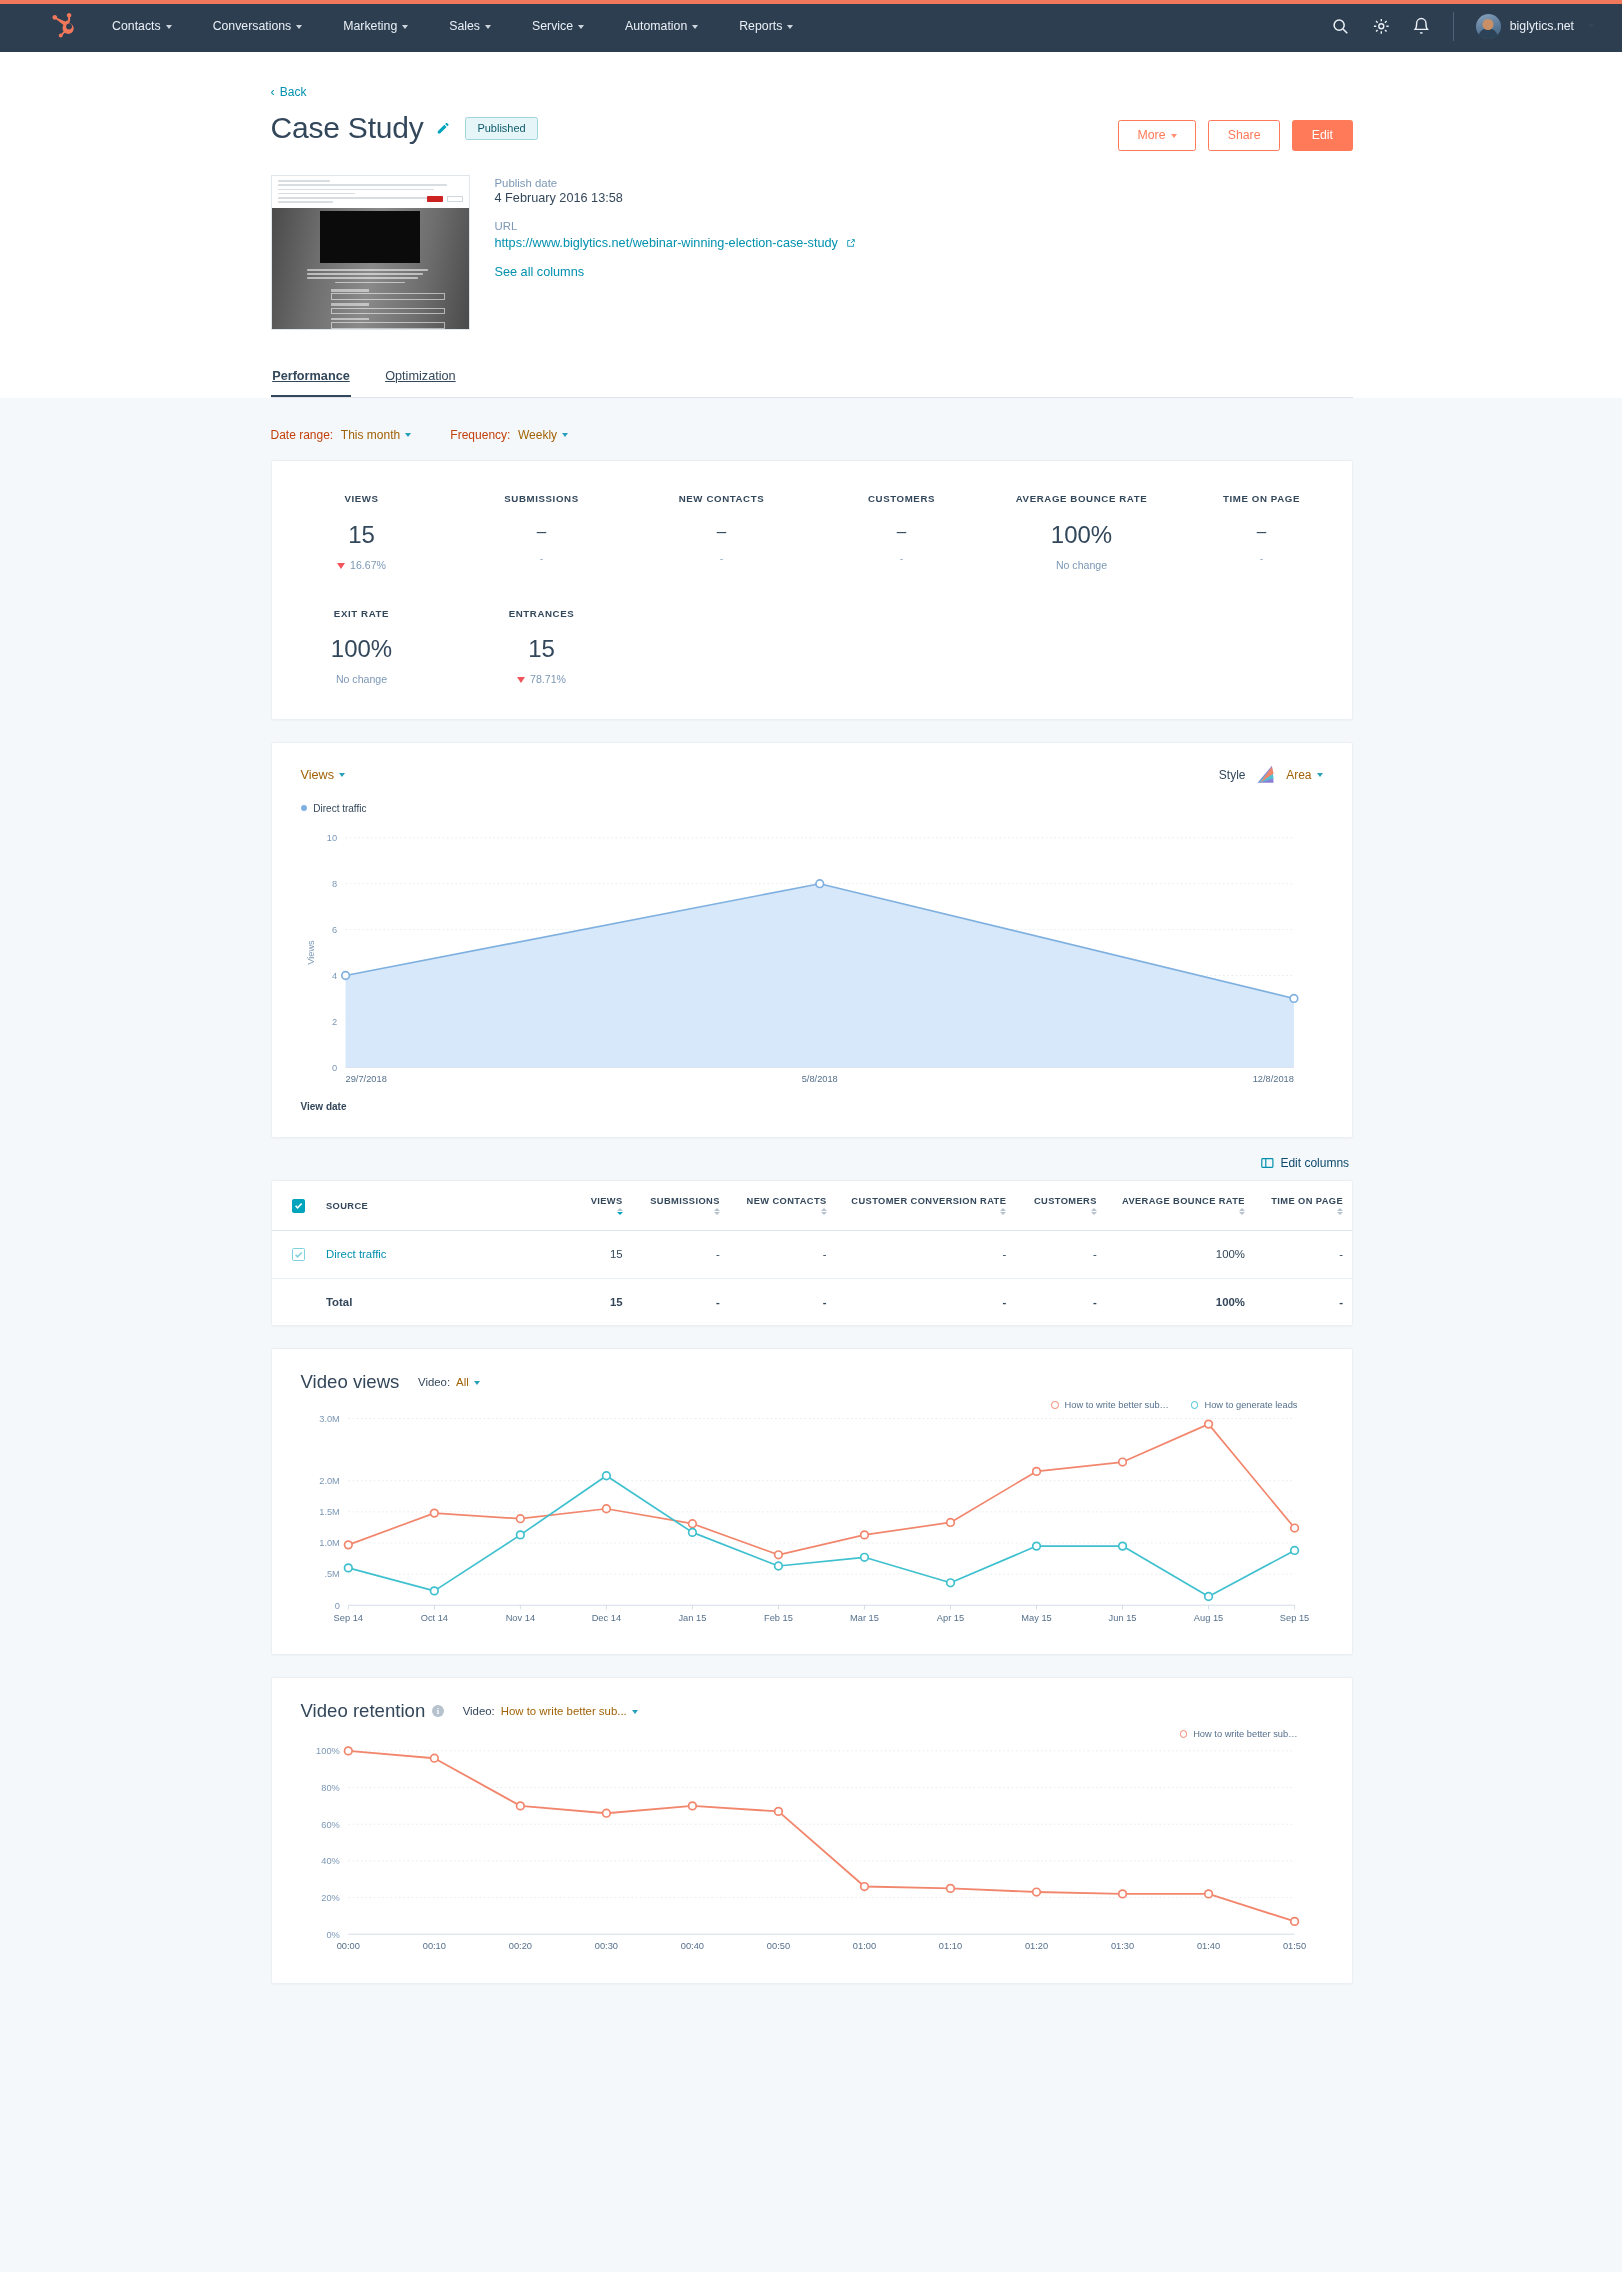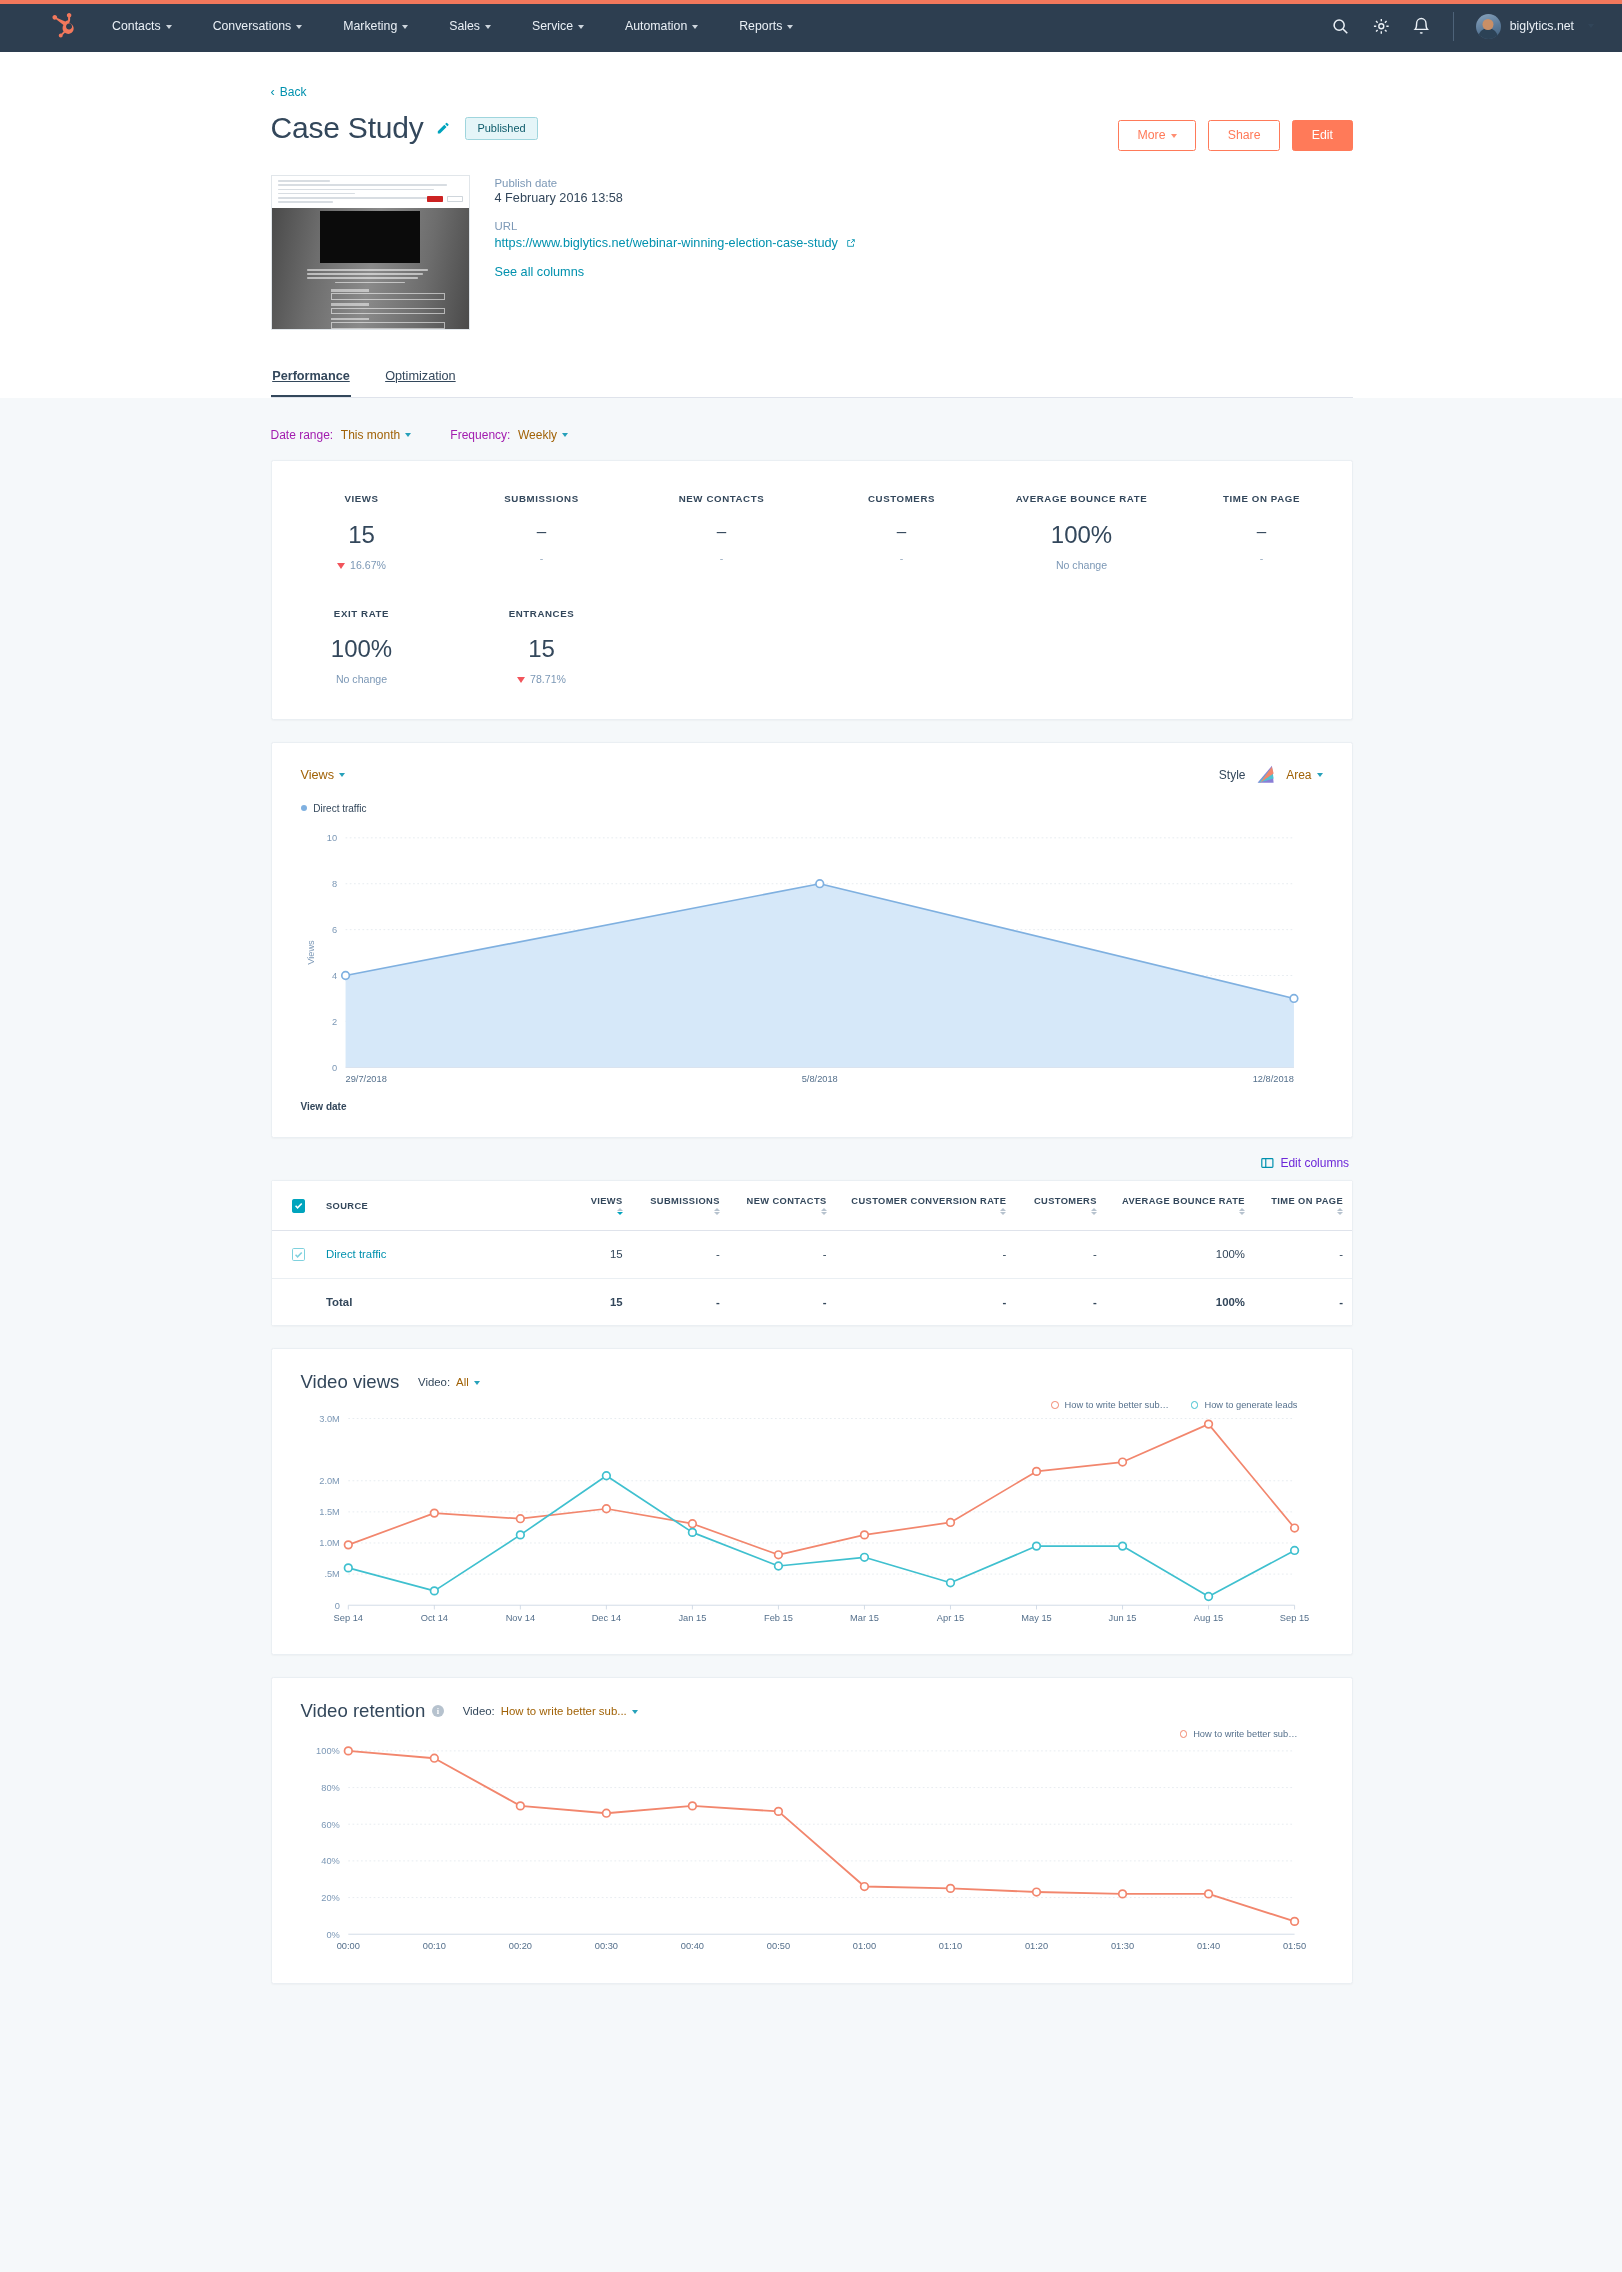--- a/index.html
+++ b/index.html
@@ -134,21 +134,21 @@
   .tabs { display:flex; gap:0; margin-top: 30px; border-bottom:0.8px solid #dfe3eb;text-decoration:underline; }
   .tab {
     font-size:12.7px; color:#33475b; padding: 8.5px 1.7px 12px; margin-right:32px;
     cursor:pointer; border-bottom:2.5px solid transparent; position:relative; top:0.8px;
   }
   .tab.active { font-weight:700; border-bottom-color:#33475b; }
 
   
   .body-area { padding: 25px 0 68px; }
   .filters { display:flex; align-items:center; gap:7.6px; font-size:12px; padding: 5px 0 18.6px; }
-  .filters .lbl { color:#a21caf;text-align:right; }
+  .filters .lbl { color:#c2410c;text-align:right; }
   .dd { color:#a16207; cursor:pointer; white-space:nowrap; }
   .dd .caret-down { border-top-color:#0091ae; }
   .spacer-28 { width:24px; }
 
   .card {
     background:#fff; border:0.8px solid #eaeff3; border-radius:2.5px;
     box-shadow: 0 0.8px 1.7px rgba(0,0,0,.03);
   }
   .card + .card { margin-top: 22px; }
 
@@ -180,21 +180,21 @@
   .legend-row { margin-top: 18.6px; display:flex; gap:22px; }
   .legend-item { display:flex; align-items:center; gap:6px; font-size:10px; color:#33475b; }
   .legend-swatch { width:6.8px; height:6.8px; border-radius:50%; background:#7fb0e0; }
   .legend-ring { width:7.6px; height:7.6px; border-radius:50%; border:1.4px solid currentColor; }
 
   .area-chart-wrap { position:relative; margin-top: 12px; }
   .axis-title-x { text-align:left; font-size:10px; font-weight:700; color:#33475b; margin-top: 5px; }
 
   
   .edit-cols-row { display:flex; justify-content:flex-end; padding: 18.6px 3.4px 10px; }
-  .edit-cols { display:flex; align-items:center; gap:6.8px; color:#6d28d9; font-size:12px; cursor:pointer; }
+  .edit-cols { display:flex; align-items:center; gap:6.8px; color:#0c4a6e; font-size:12px; cursor:pointer; }
   .cols-icon { width:12.7px; height:12px; display:block; }
 
   
   table.src-table { width:100%; border-collapse: collapse; background:#fff; }
   .src-table thead th {
     font-size:9.3px; letter-spacing:0.4px; text-transform:uppercase; color:#33475b;
     font-weight:600; padding: 15px 8.5px 13.5px; vertical-align:middle;
     border-bottom:0.8px solid #dfe3eb;
   }
   .src-table th.c-check { width:46px; padding-left:20px; text-align:left; }

